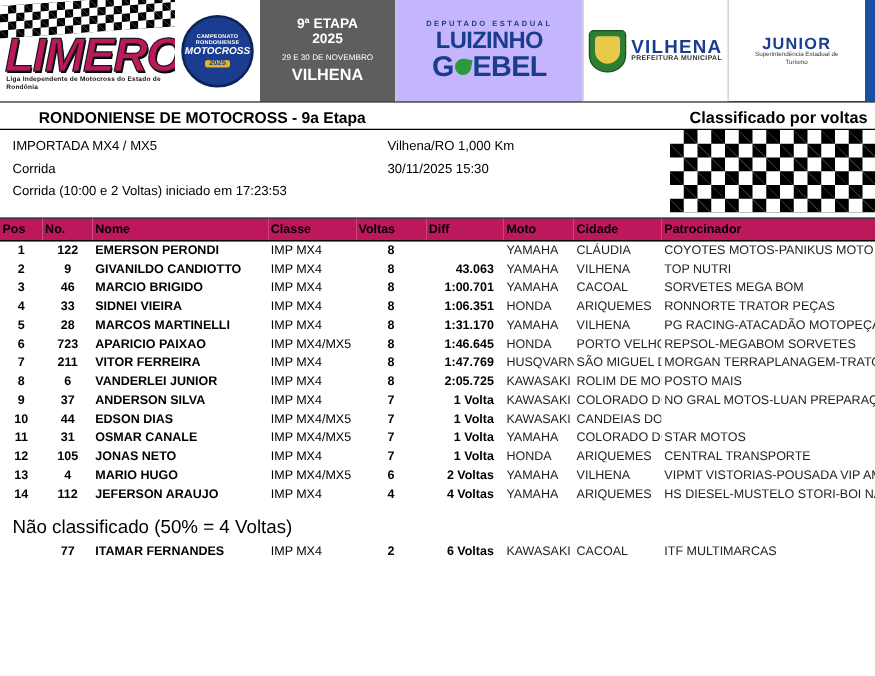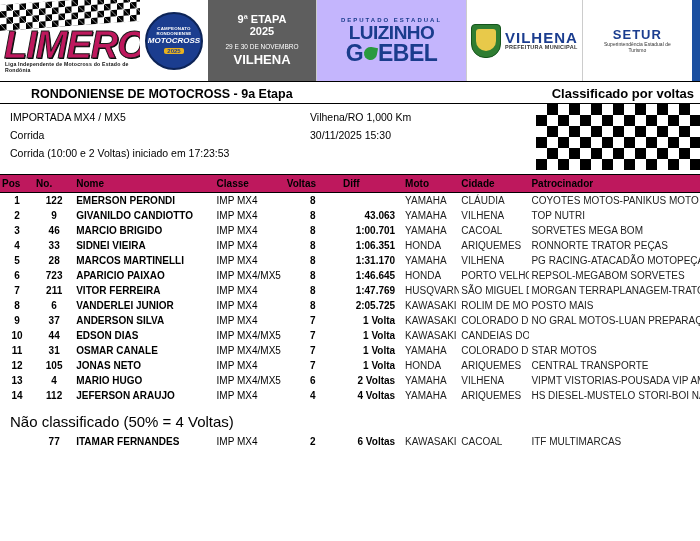--- a/index.html
+++ b/index.html
@@ -243,21 +243,21 @@
 
   <div class="vilhena">
     <div class="shield"></div>
     <div class="vil-txt">
       <div class="v1">VILHENA</div>
       <div class="v2">PREFEITURA MUNICIPAL</div>
     </div>
   </div>
 
   <div class="setur">
-    <div class="s1">SETUR</div>
+    <div class="s1">JUNIOR</div>
     <div class="s2">Superintendência Estadual de</div>
     <div class="s3">Turismo</div>
   </div>
 
   <div class="rondonia">
     
     
   </div>
 </div>
 

